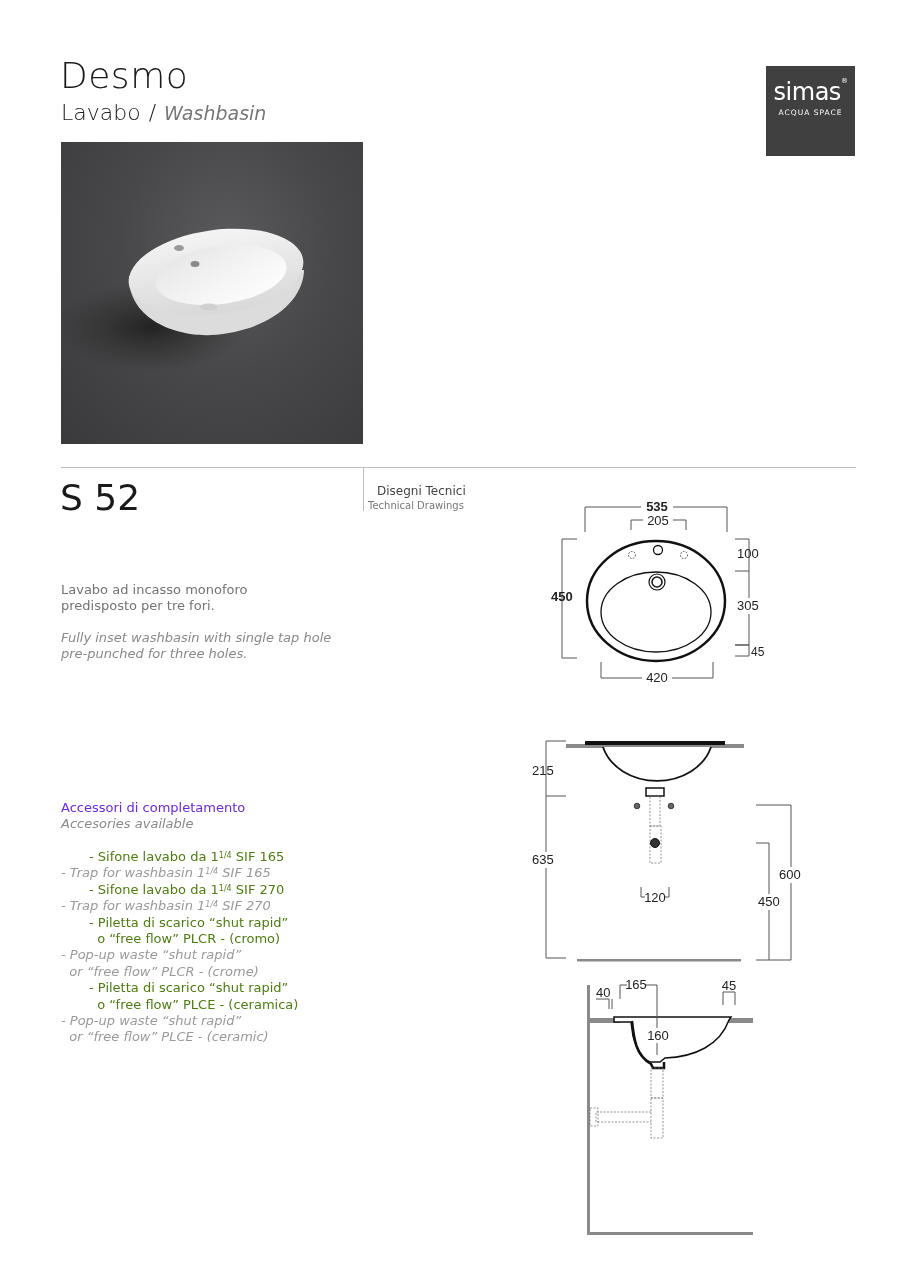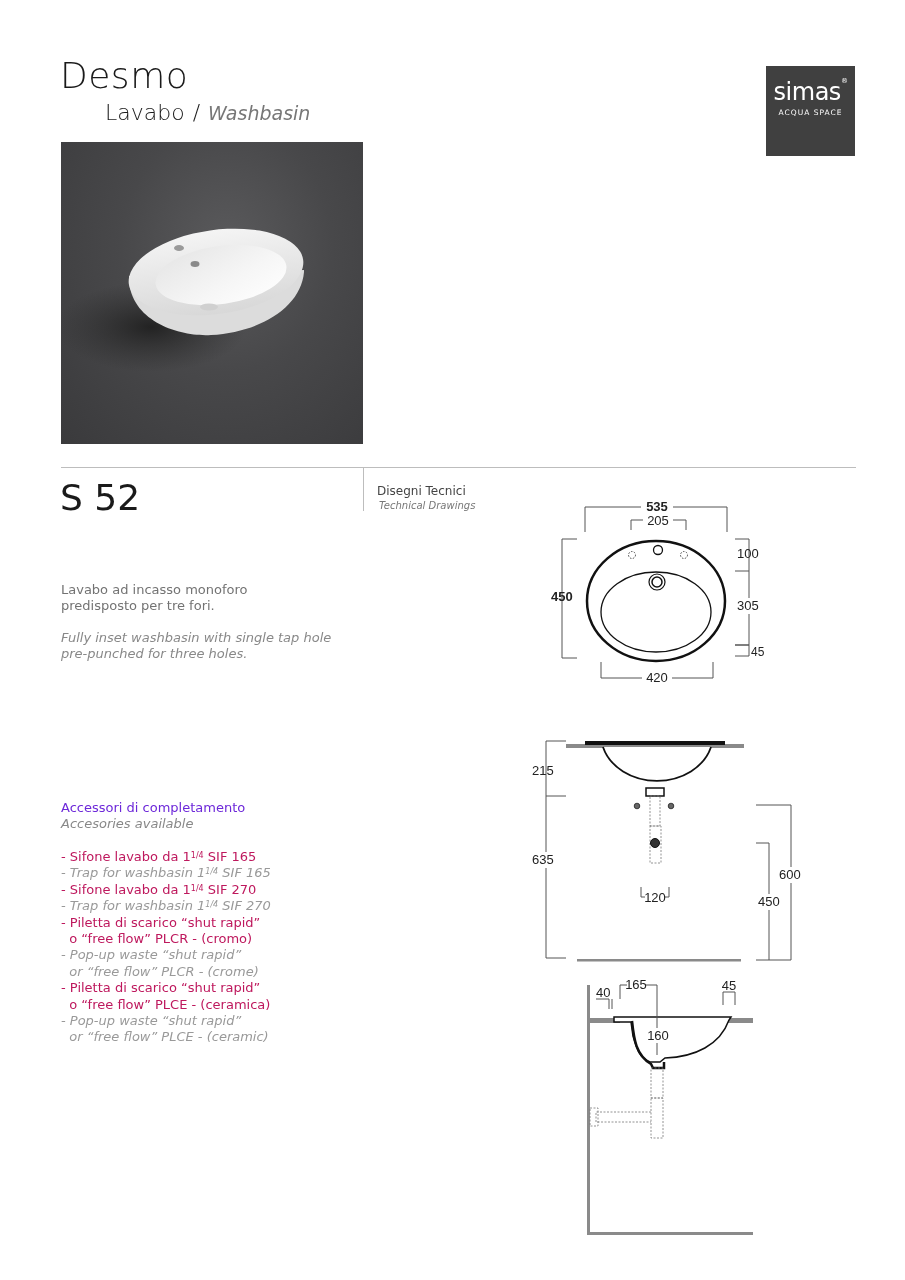--- a/index.html
+++ b/index.html
@@ -1,40 +1,40 @@
 <!DOCTYPE html>
 <html><head>
 <meta charset="utf-8">
 <style>
   html, body { margin:0; padding:0; background:#ffffff; }
   body { width:905px; height:1280px; position:relative; overflow:hidden;
          font-family:"DejaVu Sans", "Liberation Sans", sans-serif; color:#1a1a1a; }
   .abs { position:absolute; }
   .title { left:60px; top:58px; font-size:36px; font-weight:300; letter-spacing:0.5px; color:#1a1a1a; line-height:1; }
-  .subtitle { left:61px; top:102px; font-size:22px; font-weight:300; color:#1a1a1a; line-height:1; white-space:nowrap;margin-left:44px; }
+  .subtitle { left:61px; top:102px; font-size:22px; font-weight:300; color:#1a1a1a; line-height:1; white-space:nowrap; }
   .subtitle .sep { margin:0 8px; }
   .subtitle .en { font-style:italic; color:#777; font-size:19px; }
   .logo { left:766px; top:66px; width:89px; height:90px; background:#404040; color:#fff; text-align:center; }
   .logo .brand { display:block; margin-top:14px; font-size:24px; font-weight:400; letter-spacing:-0.5px; line-height:1; }
   .logo .reg { font-size:7px; vertical-align:top; position:relative; top:-2px; }
   .logo .tag { display:block; margin-top:4px; font-size:7.5px; font-weight:400; letter-spacing:1px; }
   .photo { left:61px; top:142px; width:302px; height:302px;
            background:radial-gradient(ellipse at 55% 35%, #5a5a5c 0%, #48484a 45%, #3a3a3c 100%); overflow:hidden; }
   .hr { left:61px; top:467px; width:795px; height:1px; background:#bdbdbd; }
   .vr { left:363px; top:467px; width:1px; height:44px; background:#bdbdbd; }
   .code { left:60px; top:480px; font-size:36px; font-weight:400; line-height:1; color:#1a1a1a; }
   .td-it { left:377px; top:484px; font-size:12px; color:#444; }
-  .td-en { left:379px; top:500px; font-size:10px; color:#777; font-style:italic; }
+  .td-en { left:368px; top:500px; font-size:10px; color:#777; }
   .desc-it { left:61px; top:582px; font-size:13px; line-height:16px; color:#737373; width:300px; }
   .desc-en { left:61px; top:630px; font-size:13px; line-height:16px; color:#888; font-style:italic; width:300px; }
   .acc-title { left:61px; top:800px; font-size:13px; line-height:16px; color:#6d28d9; }
   .acc-sub { left:61px; top:816px; font-size:13px; line-height:16px; color:#888; font-style:italic; }
   .acc-list { left:61px; top:849px; width:320px; font-size:13px; line-height:16.4px; margin:0; padding:0; list-style:none; }
   .acc-list li { white-space:pre; }
-  .acc-list .it { color:#be185d; }
+  .acc-list .it { color:#4d7c0f;margin-left:28px; }
   .acc-list .en { color:#999; font-style:italic; }
   sup.frac { font-size:8px; vertical-align:top; position:relative; top:-1px; }
   svg text { font-family:"Liberation Sans", "DejaVu Sans", sans-serif; }
 </style>
 </head>
 <body>
 
 <div class="abs title">Desmo</div>
 <div class="abs subtitle">
   <span>Lavabo</span><span class="sep">/</span><span class="en">Washbasin</span>

